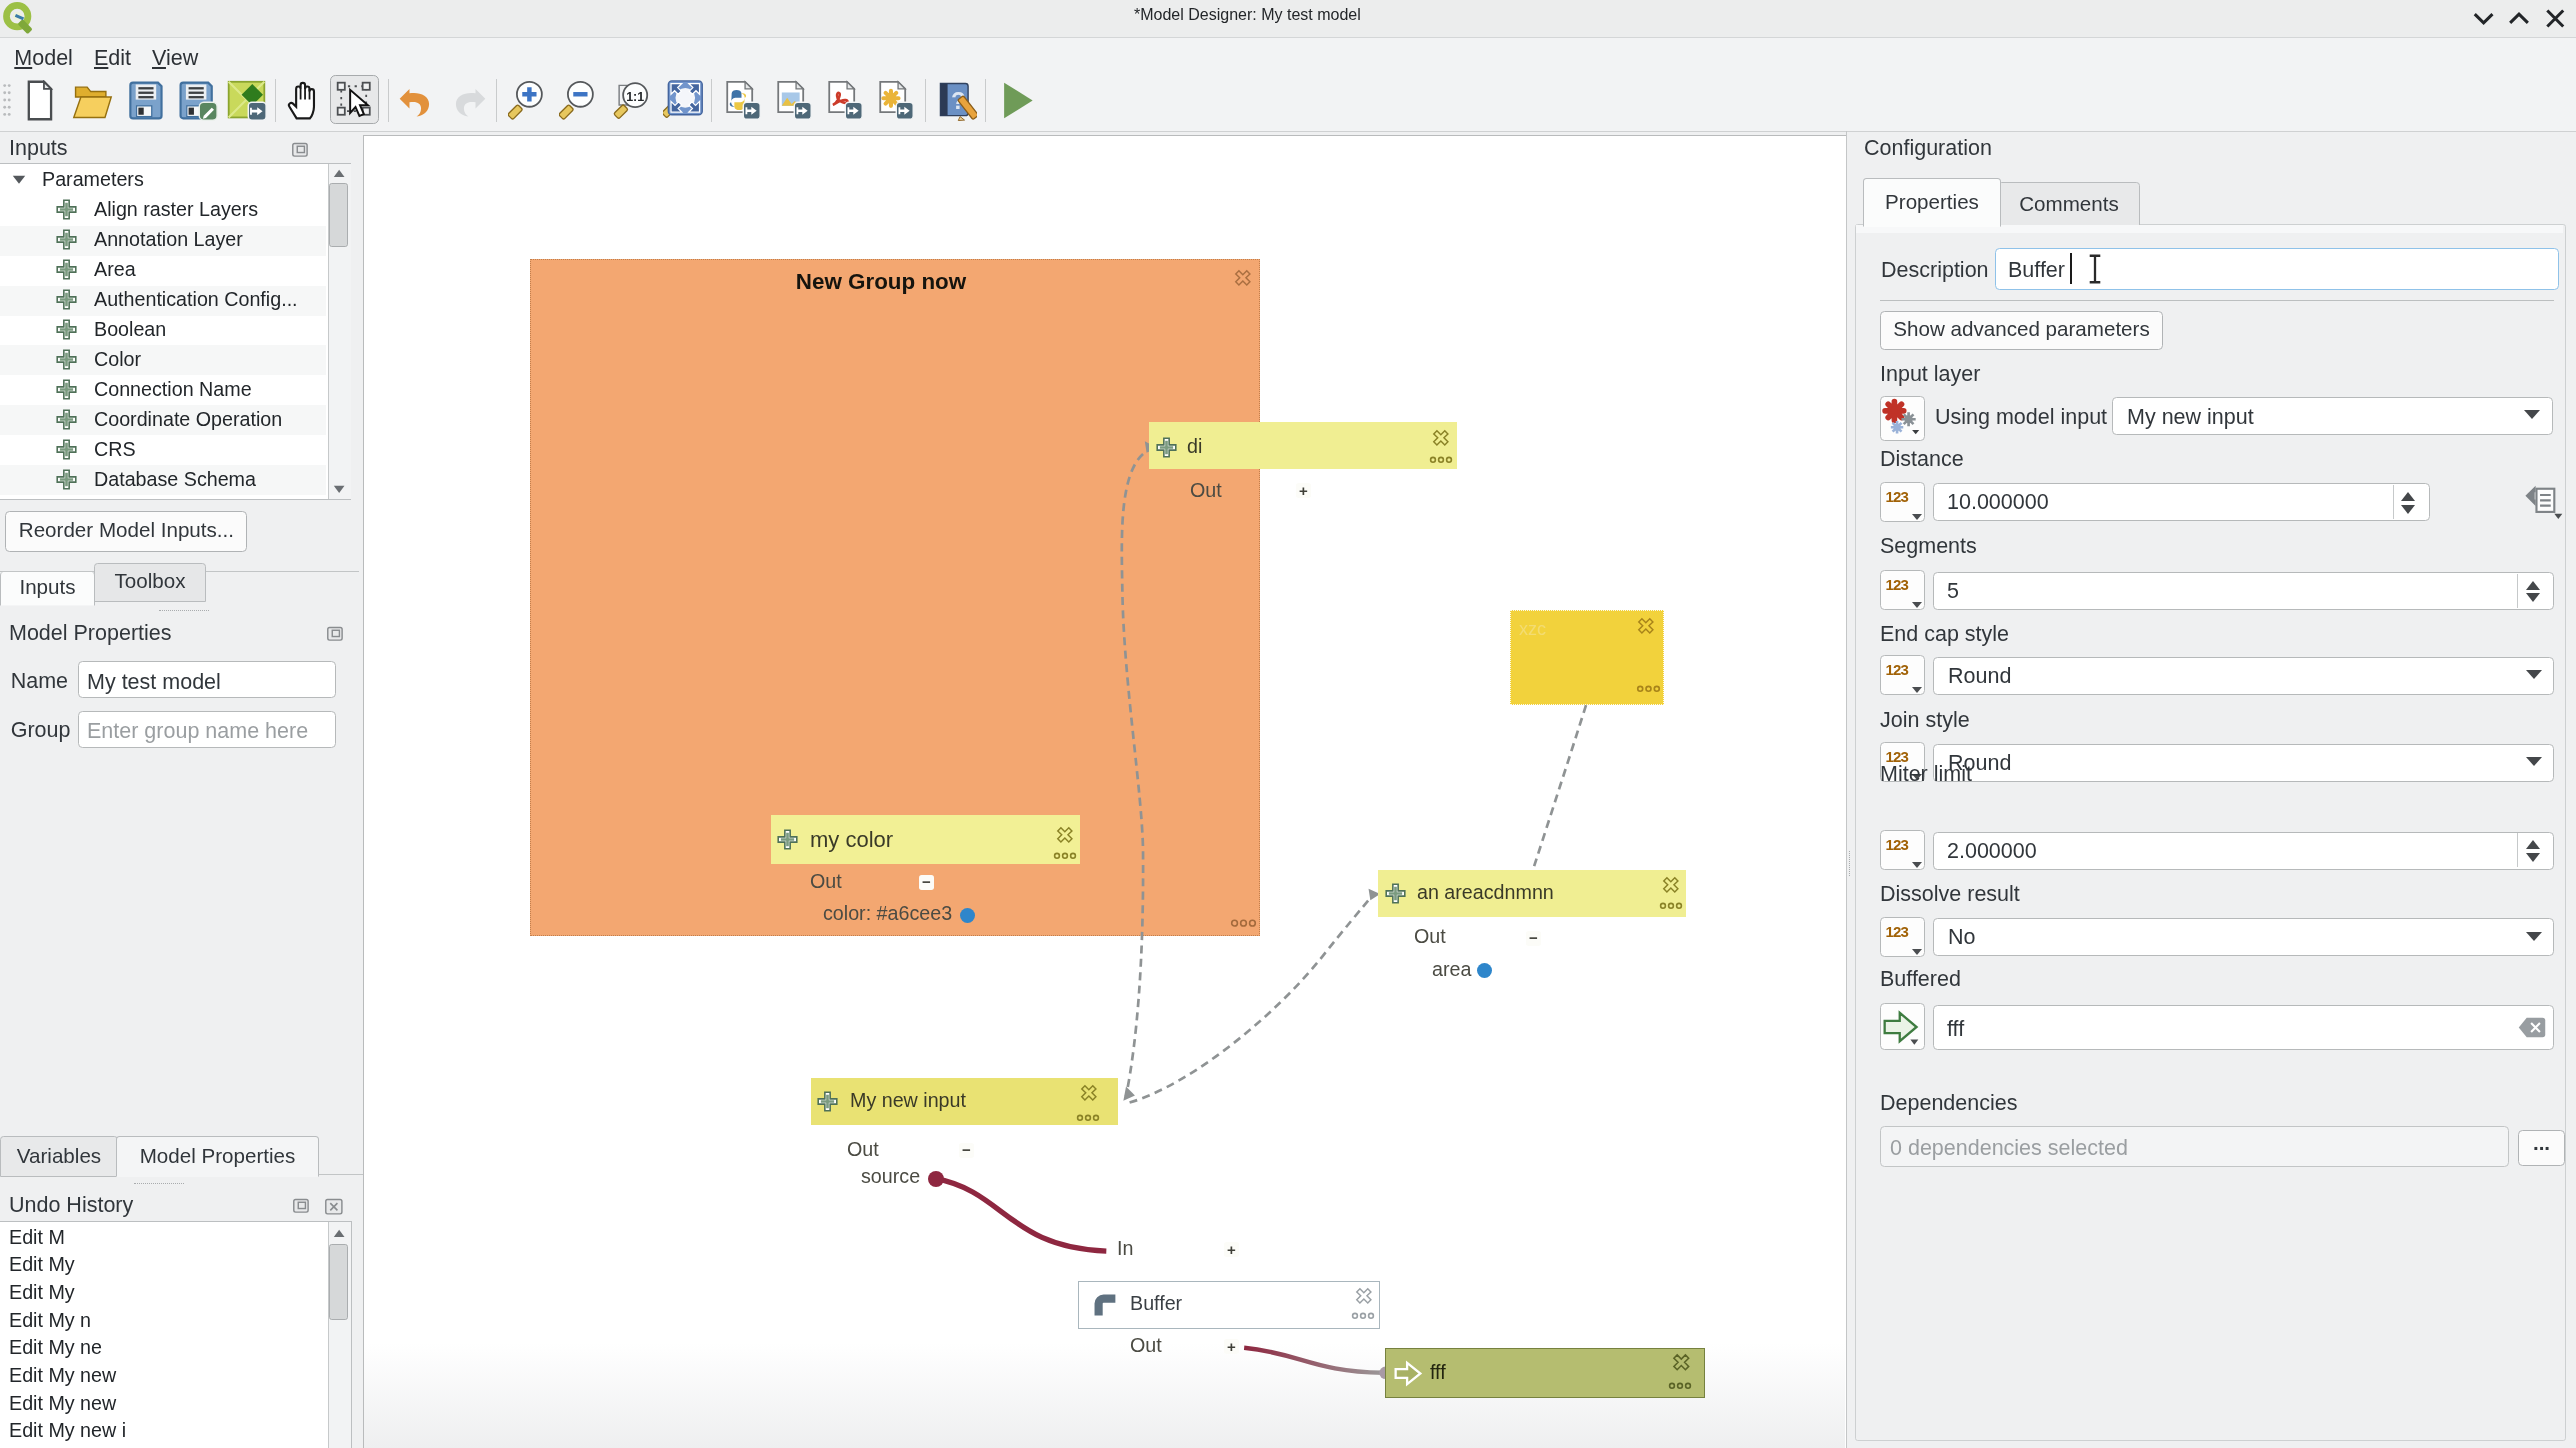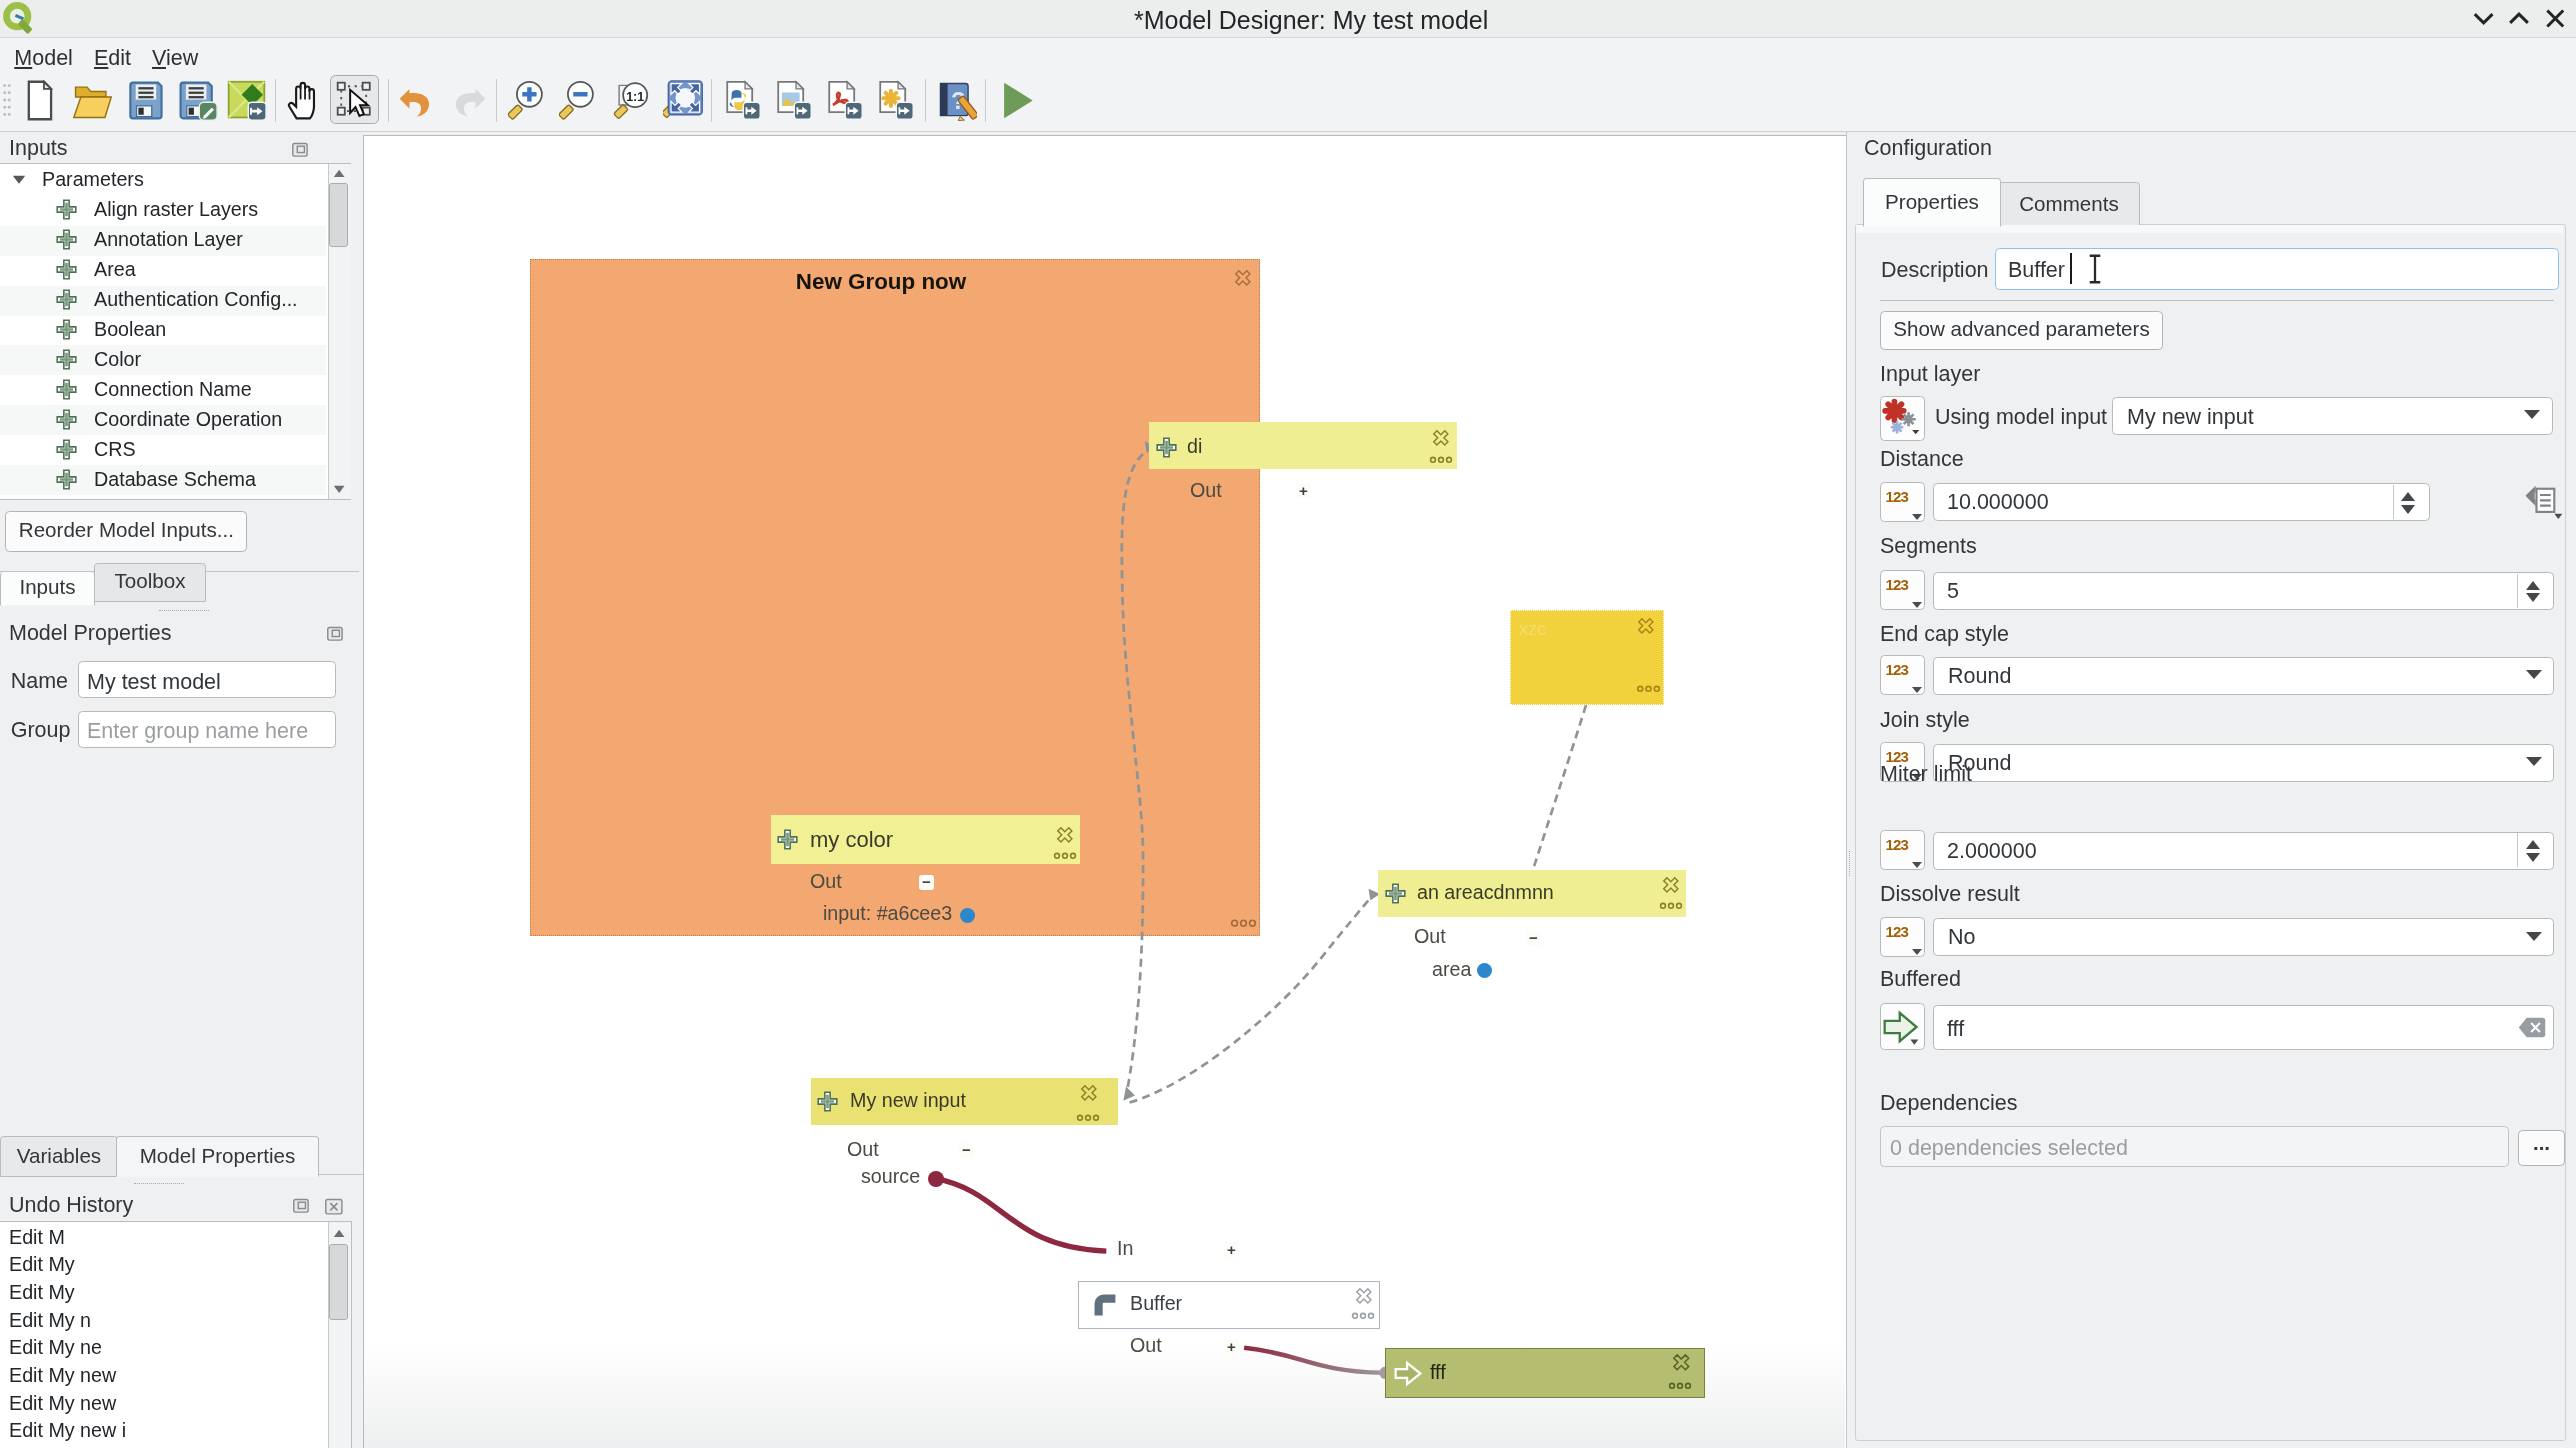--- a/index.html
+++ b/index.html
@@ -33,21 +33,21 @@
 .b123 span{position:absolute;left:4.5px;top:5.4px;font-size:15px;font-weight:bold;color:#a16207;letter-spacing:-0.9px;}
 .b123 i{position:absolute;right:1.8px;bottom:0.9px;width:0;height:0;border-left:5.4px solid transparent;border-right:5.4px solid transparent;border-top:6.3px solid #4a4d50;}
 .spin{position:absolute;width:0;height:0;border-left:7.2px solid transparent;border-right:7.2px solid transparent;}
 .ddarrow{position:absolute;width:0;height:0;border-left:8px solid transparent;border-right:8px solid transparent;border-top:9.8px solid #44474a;}
 </style>
 </head>
 <body>
 <div id="app">
 
 <div class="abs" id="titlebar"></div>
-<div class="txt" style="left:1134px;top:6.3px;font-size:25px;color:#232629;">*Model Designer: My test model</div>
+<div class="txt" style="left:1134px;top:6.3px;font-size:16px;color:#232629;">*Model Designer: My test model</div>
 <svg class="abs" style="left:2469px;top:7.2px" width="100" height="23" viewBox="0 0 112 26">
  <path d="M6 8 L16 18 L26 8" fill="none" stroke="#222528" stroke-width="3.4"></path>
  <path d="M46 18 L56 8 L66 18" fill="none" stroke="#222528" stroke-width="3.4"></path>
  <path d="M88 4 L106 22 M106 4 L88 22" fill="none" stroke="#222528" stroke-width="3.4"></path>
 </svg>
 <svg class="abs" style="left:1.8px;top:0.9px" width="34" height="34" viewBox="0 0 38 38">
  <circle cx="17" cy="17" r="12" fill="none" stroke="#9cc045" stroke-width="7.5"></circle>
  <rect x="21" y="21" width="16" height="8" rx="2" transform="rotate(45 23 23)" fill="#7fa83a"></rect>
  <circle cx="17" cy="17" r="5" fill="#edf2da"></circle>
  <path d="M15 16 L24 20" stroke="#3a7ca8" stroke-width="3.4"></path>
@@ -426,21 +426,21 @@
       </svg>
 <svg class="abs" style="left:1053px;top:850px" width="24" height="11.6" viewBox="0 0 30 14">
         <g fill="none" stroke="#8a8226" stroke-width="2">
           <circle cx="5" cy="7" r="3"></circle>
           <circle cx="15" cy="7" r="3"></circle>
           <circle cx="25" cy="7" r="3"></circle>
         </g>
       </svg>
 <div class="nlabel" style="left:810px;top:870px;">Out</div>
 <div class="pm" style="left:919px;top:875px;width:15px;height:15px;line-height:13.4px;font-size:15px;">−</div>
-<div class="nlabel" style="left:823px;top:902px;">input: #a6cee3</div>
+<div class="nlabel" style="left:823px;top:902px;">color: #a6cee3</div>
 <div class="abs" style="left:960px;top:908px;width:15px;height:15px;border-radius:50%;background:#2e86cb;"></div>
 
 <div class="abs" style="left:1378px;top:870px;width:308px;height:47px;background:#f0ee92;"></div>
 <svg class="abs" style="left:1384px;top:882px" width="23" height="23" viewBox="0 0 26 26">
         <path d="M10 2.5 h6 v7.5 h7.5 v6 h-7.5 v7.5 h-6 v-7.5 H2.5 v-6 h7.5 z" fill="#fff" stroke="#4f7158" stroke-width="1.8"></path>
         <path d="M11.5 5.5 h3 v6 h6 v3 h-6 v6 h-3 v-6 h-6 v-3 h6 z" fill="#7b9b80"></path>
       </svg>
 <div class="txt" style="left:1417px;top:881px;font-size:19.7px;color:#3a3a28;">an areacdnmnn</div>
 <svg class="abs" style="left:1661px;top:875px" width="19.7" height="19.7" viewBox="0 0 24 24">
         <path d="M7.2 3.4 L12 8.2 L16.8 3.4 L20.6 7.2 L15.8 12 L20.6 16.8 L16.8 20.6 L12 15.8 L7.2 20.6 L3.4 16.8 L8.2 12 L3.4 7.2 Z" fill="none" stroke="#8a8226" stroke-width="1.8"></path>

